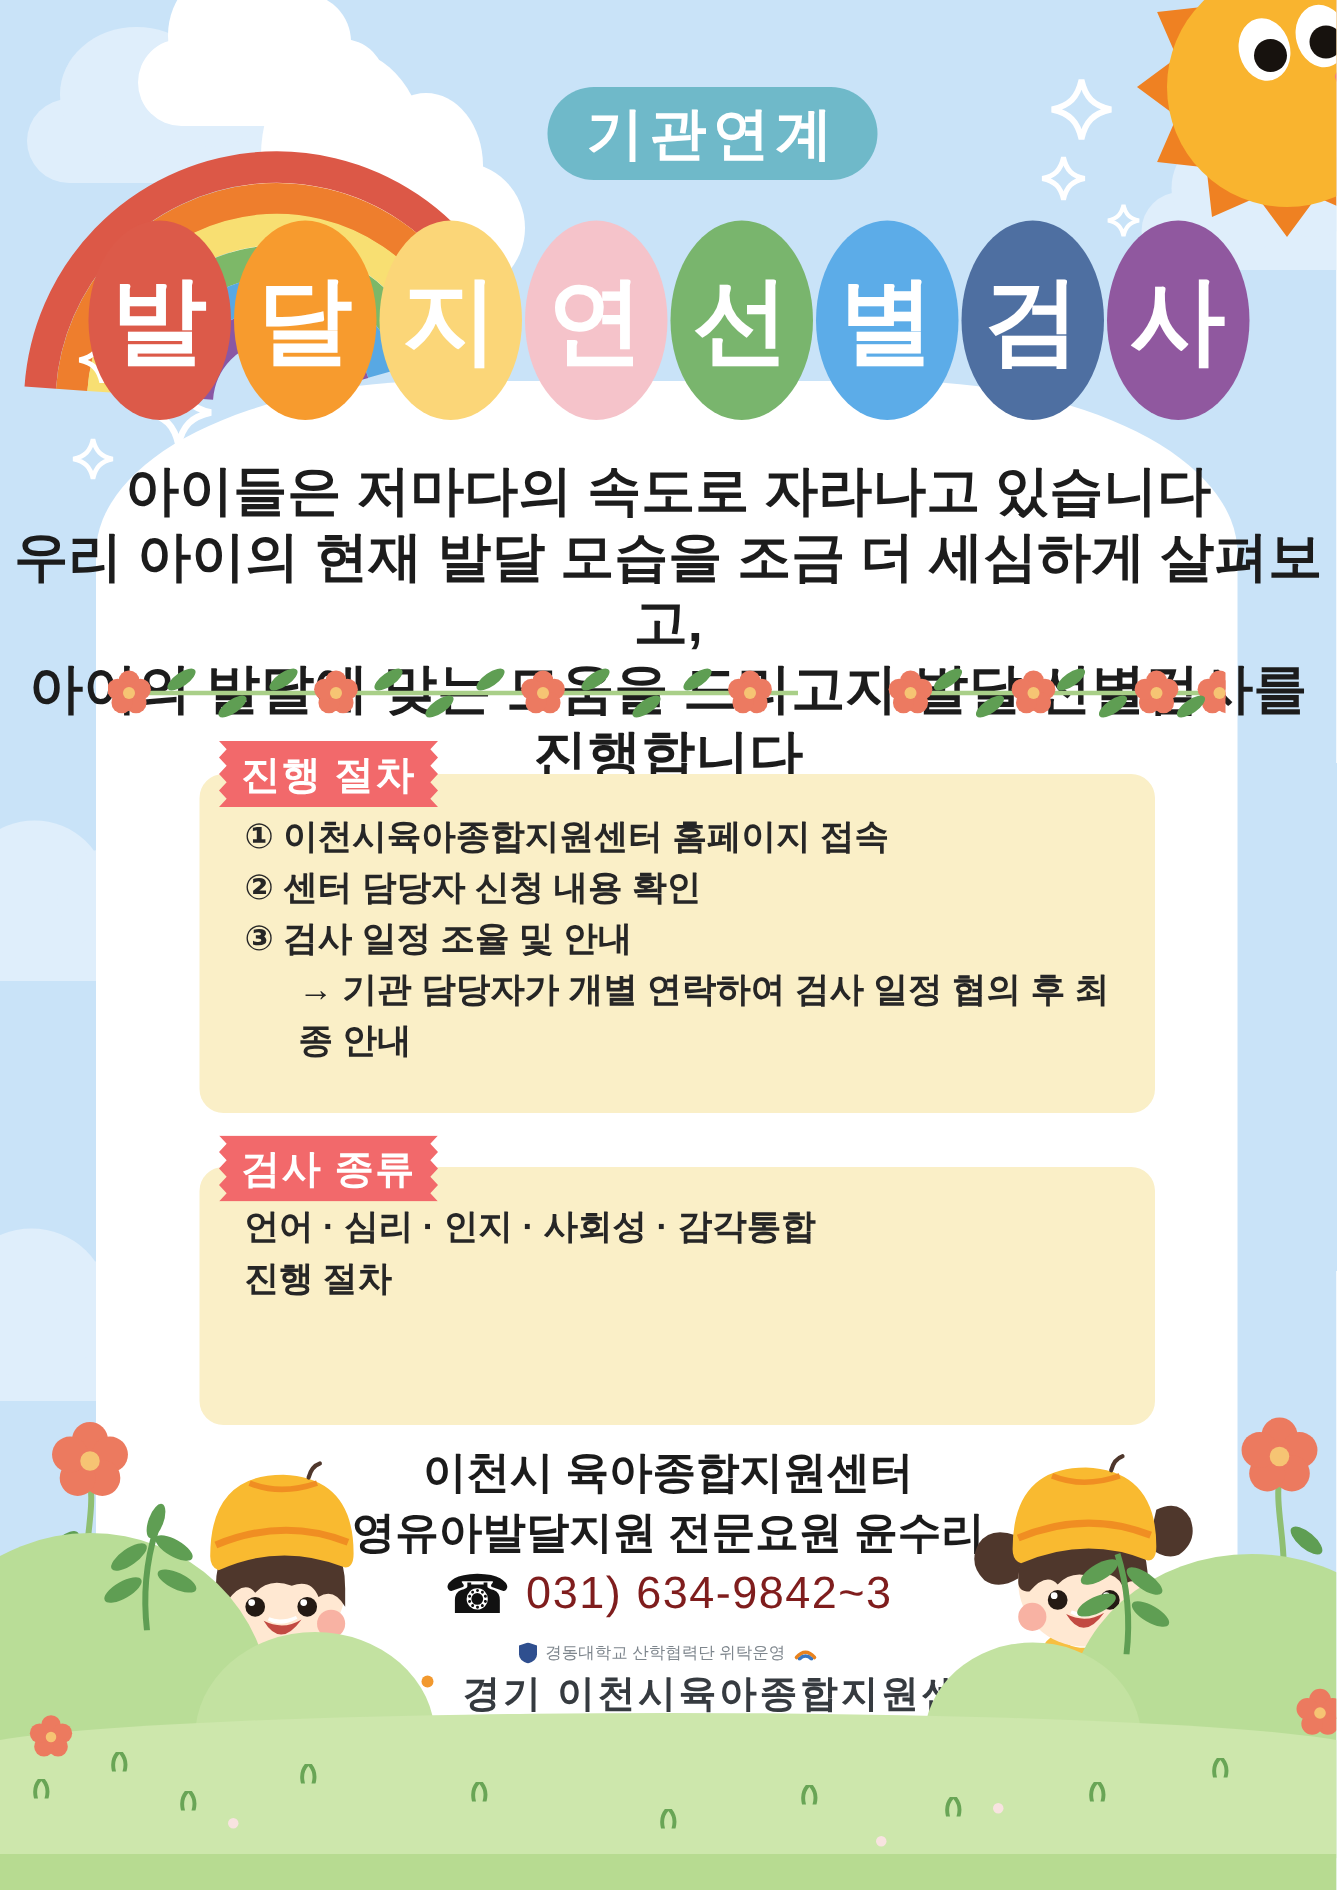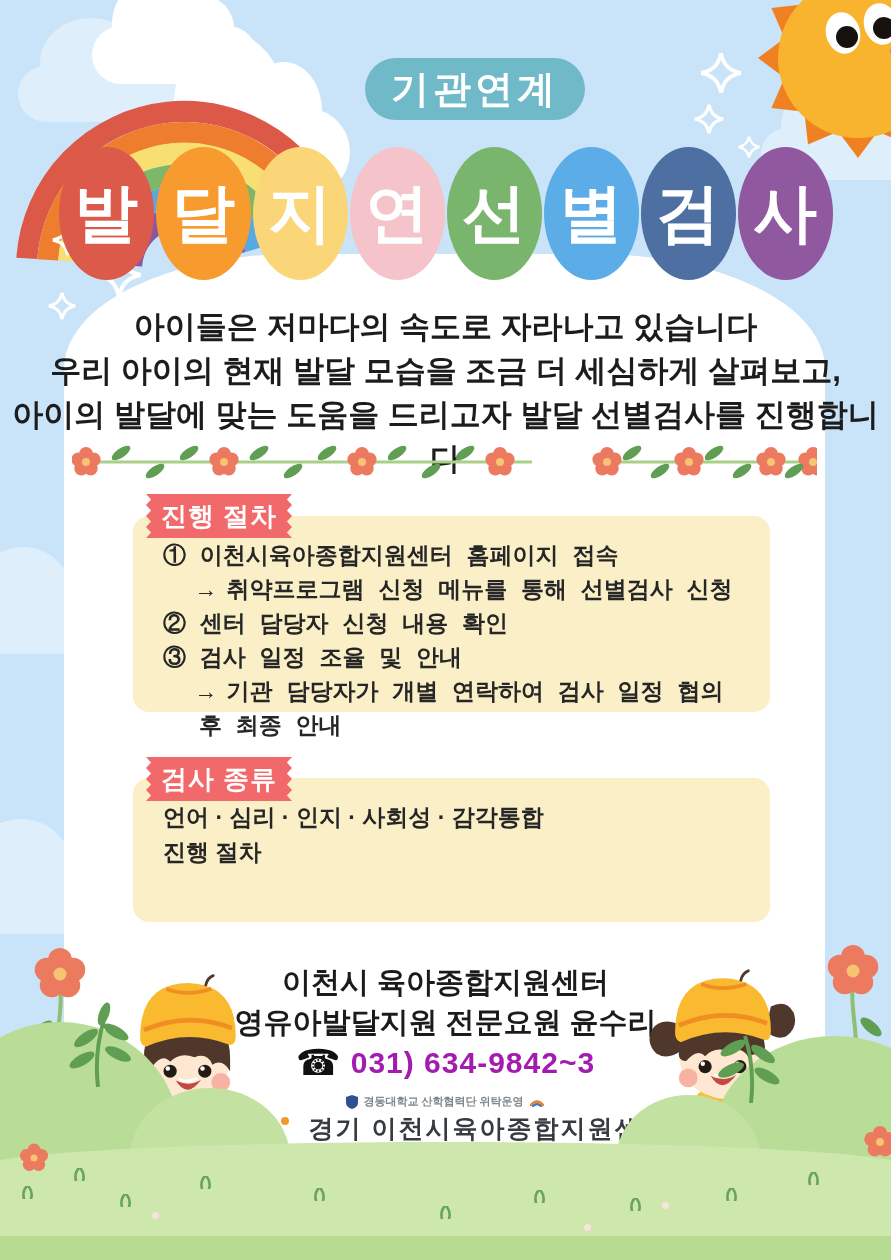--- a/index.html
+++ b/index.html
@@ -22,47 +22,47 @@
     border-radius:34px;display:flex;align-items:center;justify-content:center;
     color:#fff;font-size:38px;font-weight:800;letter-spacing:4px;}
   
   .title-row{position:absolute;left:0;right:0;top:147px;display:flex;justify-content:center;gap:2px;}
   .tc{width:95px;height:133px;border-radius:50%;display:flex;align-items:center;justify-content:center;
     color:#fff;font-size:64px;font-weight:800;}
   .c0{background:#dc5a49}.c1{background:#f79b2e}.c2{background:#fbd678}.c3{background:#f5c3ca}
   .c4{background:#79b56d}.c5{background:#5cace8}.c6{background:#4e6fa1}.c7{background:#90589f}
   
   .intro{position:absolute;left:0;right:0;top:305px;text-align:center;
-    color:#1c1c1c;font-size:31px;font-weight:600;line-height:44px;}
+    color:#1c1c1c;font-size:36px;font-weight:600;line-height:44px;}
   
   .divider{position:absolute;left:72px;top:436px;}
   
   .ybox{position:absolute;left:133px;width:637px;background:#faefc7;border-radius:16px;}
-  .box1{top:516px;height:196px;font-family:Liberation Mono, monospace;}
-  .box2{top:778px;height:144px;}
+  .box1{top:516px;height:226px;}
+  .box2{top:778px;height:172px;}
   .ribbon{position:absolute;width:146px;height:44px;background:#f2696b;
     display:flex;align-items:center;justify-content:center;color:#fff;font-size:26px;font-weight:800;
     letter-spacing:1px;
     clip-path:polygon(0% 0%,100% 0%,96.5% 12.5%,100% 25%,96.5% 37.5%,100% 50%,96.5% 62.5%,100% 75%,96.5% 87.5%,100% 100%,0% 100%,3.5% 87.5%,0% 75%,3.5% 62.5%,0% 50%,3.5% 37.5%,0% 25%,3.5% 12.5%);}
   .ribbon1{left:146px;top:494px;}
   .ribbon2{left:146px;top:757px;justify-content:center;}
   .box-lines{padding:24px 18px 0 30px;color:#262626;font-size:23px;font-weight:600;line-height:34px;}
   .box2 .box-lines{padding-top:22px;line-height:35px;}
   .step-sub{padding-left:36px;}
   
   .contact{position:absolute;left:0;right:0;top:962px;text-align:center;color:#1b1b1b;
     font-size:29px;font-weight:600;line-height:40px;}
   .phone-row{position:absolute;left:0;right:0;top:1042px;display:flex;justify-content:center;
     align-items:center;gap:10px;}
   .phone-icon{font-size:36px;color:#111;}
   .phone-label{font-size:33px;font-weight:800;color:#111;letter-spacing:1px;}
-  .phone-number{font-size:30px;font-weight:700;color:#a21caf;letter-spacing:1px;}
+  .phone-number{font-size:30px;font-weight:400;color:#7f1d1d;letter-spacing:1px;}
   
   .footer{position:absolute;left:0;right:0;top:1094px;display:flex;flex-direction:column;align-items:center;}
-  .footer-note{display:flex;align-items:center;gap:5px;color:#7e868d;font-size:11px;font-weight:700;}
+  .footer-note{display:flex;align-items:center;gap:5px;color:#7e868d;font-size:11px;font-weight:400;}
   .logo-row{display:flex;align-items:center;gap:10px;margin-top:2px;}
   .logo-texts{display:flex;flex-direction:column;align-items:center;}
   .org-ko{color:#363b40;font-size:25px;font-weight:700;letter-spacing:2px;}
   .org-en{color:#9aa0a5;font-size:9px;font-weight:700;letter-spacing:0.7px;margin-top:1px;}
   
   .grass{position:absolute;left:-20px;right:-20px;bottom:0;height:118px;background:#cde7ac;
     border-top-left-radius:55% 28px;border-top-right-radius:55% 28px;}
   .grass-dark{position:absolute;left:0;right:0;bottom:0;height:24px;background:#b7db91;}
   .abs{position:absolute;}
   .dotflower{position:absolute;width:7px;height:7px;border-radius:50%;background:#f8e3e0;}
@@ -197,21 +197,20 @@
     <use href="#dlf" transform="translate(560,17) rotate(-35)"></use>
       <use href="#dlf" transform="translate(588,35) rotate(-35)"></use>
     <use href="#dlf" transform="translate(642,17) rotate(-35)"></use>
       <use href="#dlf" transform="translate(670,35) rotate(-35)"></use>
     <use href="#dlf" transform="translate(722,35) rotate(-35)"></use>
   </svg>
 
   <div class="ybox box1">
     <div class="box-lines">
       <div class="step-main">① 이천시육아종합지원센터 홈페이지 접속</div>
-      <div class="step-sub">→ 취약프로그램 신청 메뉴를 통해 선별검사 신청</div>
       <div class="step-main">② 센터 담당자 신청 내용 확인</div>
       <div class="step-main">③ 검사 일정 조율 및 안내</div>
       <div class="step-sub">→ 기관 담당자가 개별 연락하여 검사 일정 협의 후 최종 안내</div>
     </div>
   </div>
   <div class="ribbon ribbon1">
     <span>진행 절차</span>
   </div>
 
   <div class="ybox box2">

